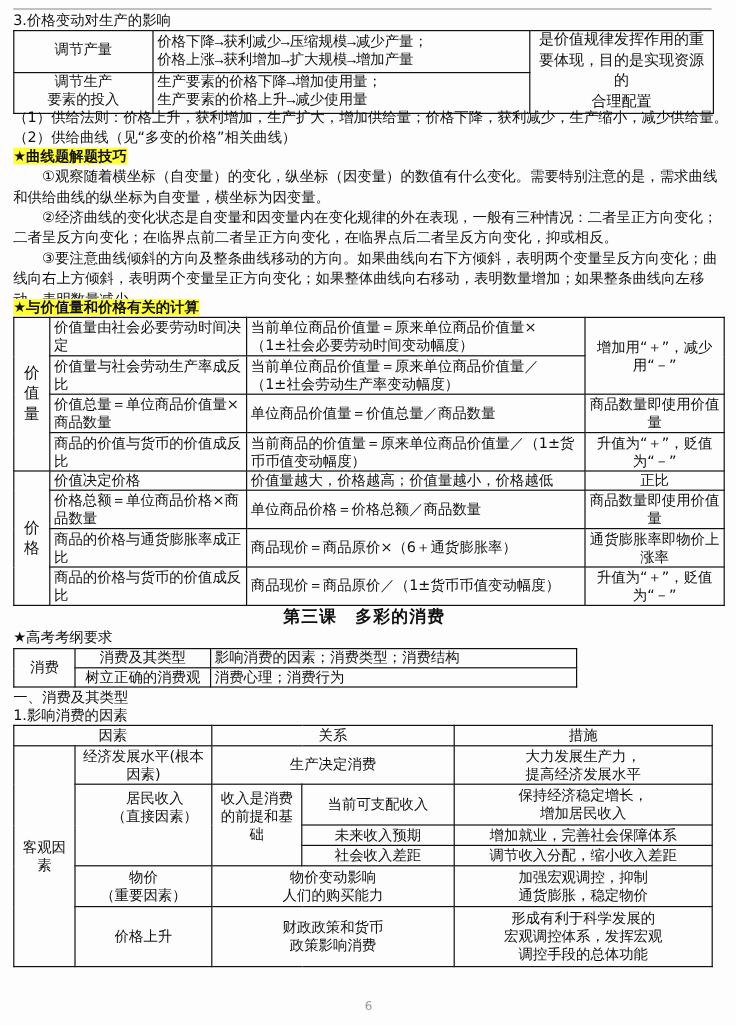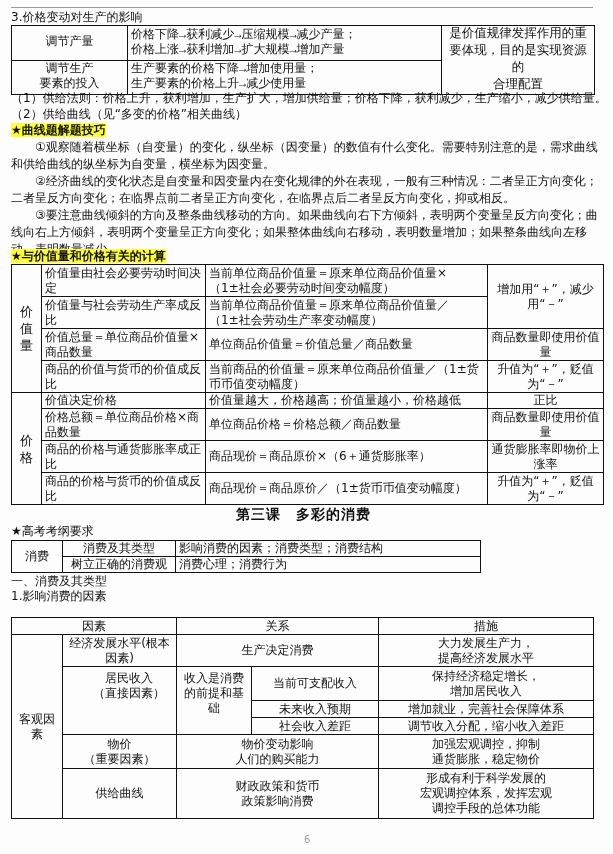--- a/index.html
+++ b/index.html
@@ -146,21 +146,21 @@
   <tr style="height:16px">
     <td class="c">树立正确的消费观</td>
     <td>消费心理；消费行为</td>
   </tr>
 </tbody>
   </table>
 
 <div class="abs line" style="left:11px;top:574px;font-family:Liberation Serif, serif;">一、消费及其类型</div>
 <div class="abs line" style="left:11px;top:589px;">1.影响消费的因素</div>
 
-<table style="left:11px;top:604px;width:582px;margin-top:13px;">
+<table style="left:11px;top:604px;width:582px;">
   <colgroup>
       <col style="width:51px">
       <col style="width:114px">
       <col style="width:75px">
       <col style="width:127px">
       <col style="width:215px">
     </colgroup>
   <tbody>
       <tr style="height:17px">
     <td colspan="2" class="c">因素</td>
@@ -208,21 +208,21 @@
     <td colspan="2" class="c">
       <div>物价变动影响</div>
       <div>人们的购买能力</div>
     </td>
     <td class="c">
       <div>加强宏观调控，抑制</div>
       <div>通货膨胀，稳定物价</div>
     </td>
   </tr>
   <tr style="height:50px">
-    <td class="c">供给曲线</td>
+    <td class="c">价格上升</td>
     <td colspan="2" class="c">
       <div>财政政策和货币</div>
       <div>政策影响消费</div>
     </td>
     <td class="c">
       <div>形成有利于科学发展的</div>
       <div>宏观调控体系，发挥宏观</div>
       <div>调控手段的总体功能</div>
     </td>
   </tr>

